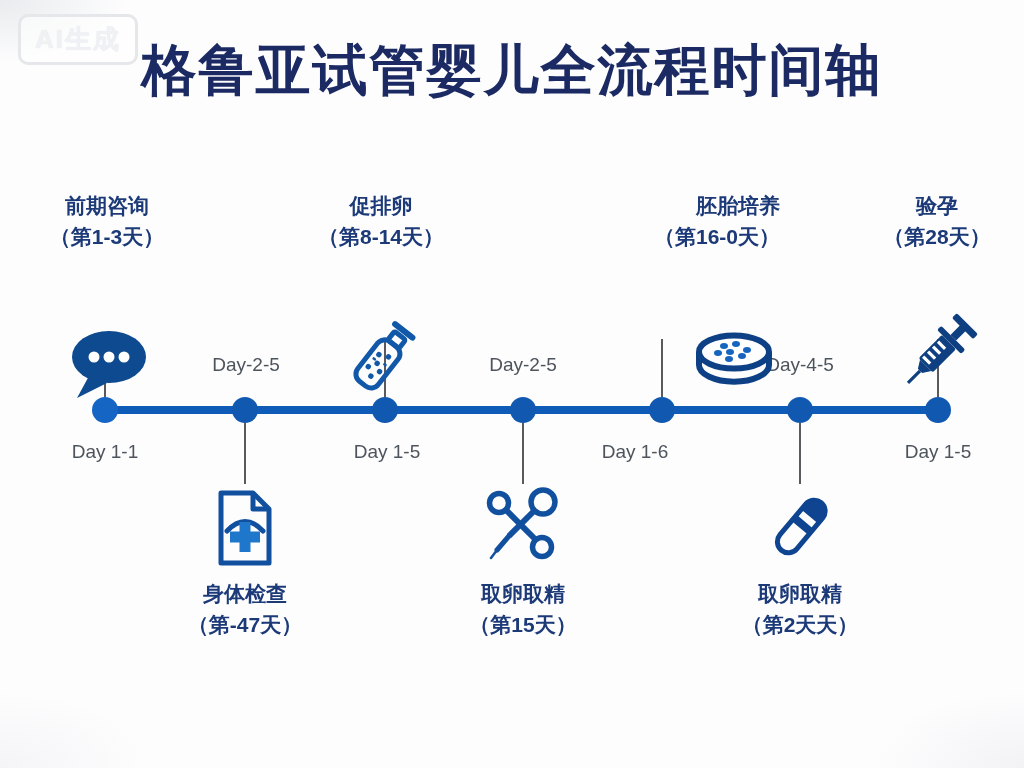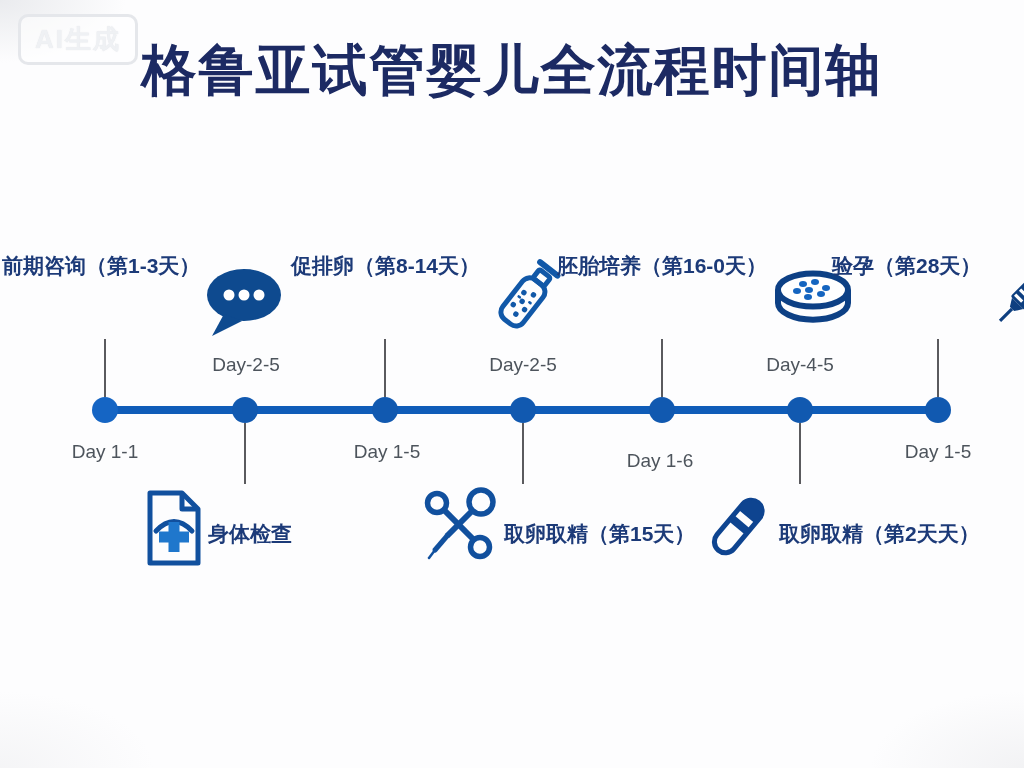--- a/index.html
+++ b/index.html
@@ -94,48 +94,48 @@
     font-weight: 500;
     color: #4d545c;
     white-space: nowrap;
   }
   .day-label.above { top: 354px; }
   .day-label.below { top: 441px; }
   .day-label.p1 { left: 105px; }
   .day-label.p2 { left: 246px; }
   .day-label.p3 { left: 387px; }
   .day-label.p4 { left: 523px; }
-  .day-label.p5 { left: 660px; margin-top: 9px; }
+  .day-label.p5 { left: 635px; }
   .day-label.p6 { left: 800px; }
   .day-label.p7 { left: 938px; }
 
   
   .step {
     position: absolute;
     width: 210px;
     display: flex;
-    flex-direction: row;
+    flex-direction: column;
     align-items: center;
     text-align: center;
   }
   .step .name, .step .days {
     font-size: 21px;
     font-weight: 700;
     line-height: 31px;
     color: #1c3a78;
     white-space: nowrap;
   }
   .step.top { top: 190px; }
   .step.top .iconwrap { height: 150px; display: flex; align-items: flex-end; justify-content: center; }
   .step.bottom .iconwrap { height: 80px; display: flex; align-items: center; justify-content: center; margin-bottom: 10px; }
   .step.bottom { top: 488px; }
 
   .step.g0 { left: 2px;   }
-  .step.g2 { left: 291px; }
-  .step.g4 { left: 557px; }
+  .step.g2 { left: 276px; }
+  .step.g4 { left: 570px; align-items: flex-end; }
   .step.g6 { left: 832px; }
   .step.g1 { left: 140px; }
   .step.g3 { left: 418px; }
   .step.g5 { left: 695px; }
 
   .icon { display: block; }
 </style>
 </head>
 <body>
 
@@ -187,20 +187,21 @@
   <div class="step bottom g1">
     <div class="iconwrap">
       <svg class="icon" width="68" height="80" viewBox="0 0 68 80">
         <path d="M10 5 H42 L58 21 V75 H10 Z" fill="none" stroke="#11509e" stroke-width="5" stroke-linejoin="round"></path>
         <path d="M42 5 V21 H58" fill="none" stroke="#11509e" stroke-width="5" stroke-linejoin="round"></path>
         <path d="M16 43 Q34 24 52 43" fill="none" stroke="#11509e" stroke-width="5" stroke-linecap="round"></path>
         <path d="M28.5 34 h11 v9.5 h9.5 v11 h-9.5 v9.5 h-11 v-9.5 h-9.5 v-11 h9.5 z" fill="#1f77cc"></path>
       </svg>
     </div>
     <div class="name">身体检查</div>
+    <div class="days">（第-47天）</div>
   </div>
 
   <div class="step top g2">
     <div class="name">促排卵</div>
     <div class="days">（第8-14天）</div>
     <div class="iconwrap">
       <svg class="icon" width="92" height="92" viewBox="0 0 92 92">
         <g transform="rotate(38 46 50)" stroke="#1158a8" fill="none">
           <rect x="33" y="30" width="26" height="50" rx="9" stroke-width="5"></rect>
           <rect x="39" y="19" width="14" height="11" rx="2" stroke-width="5"></rect>

